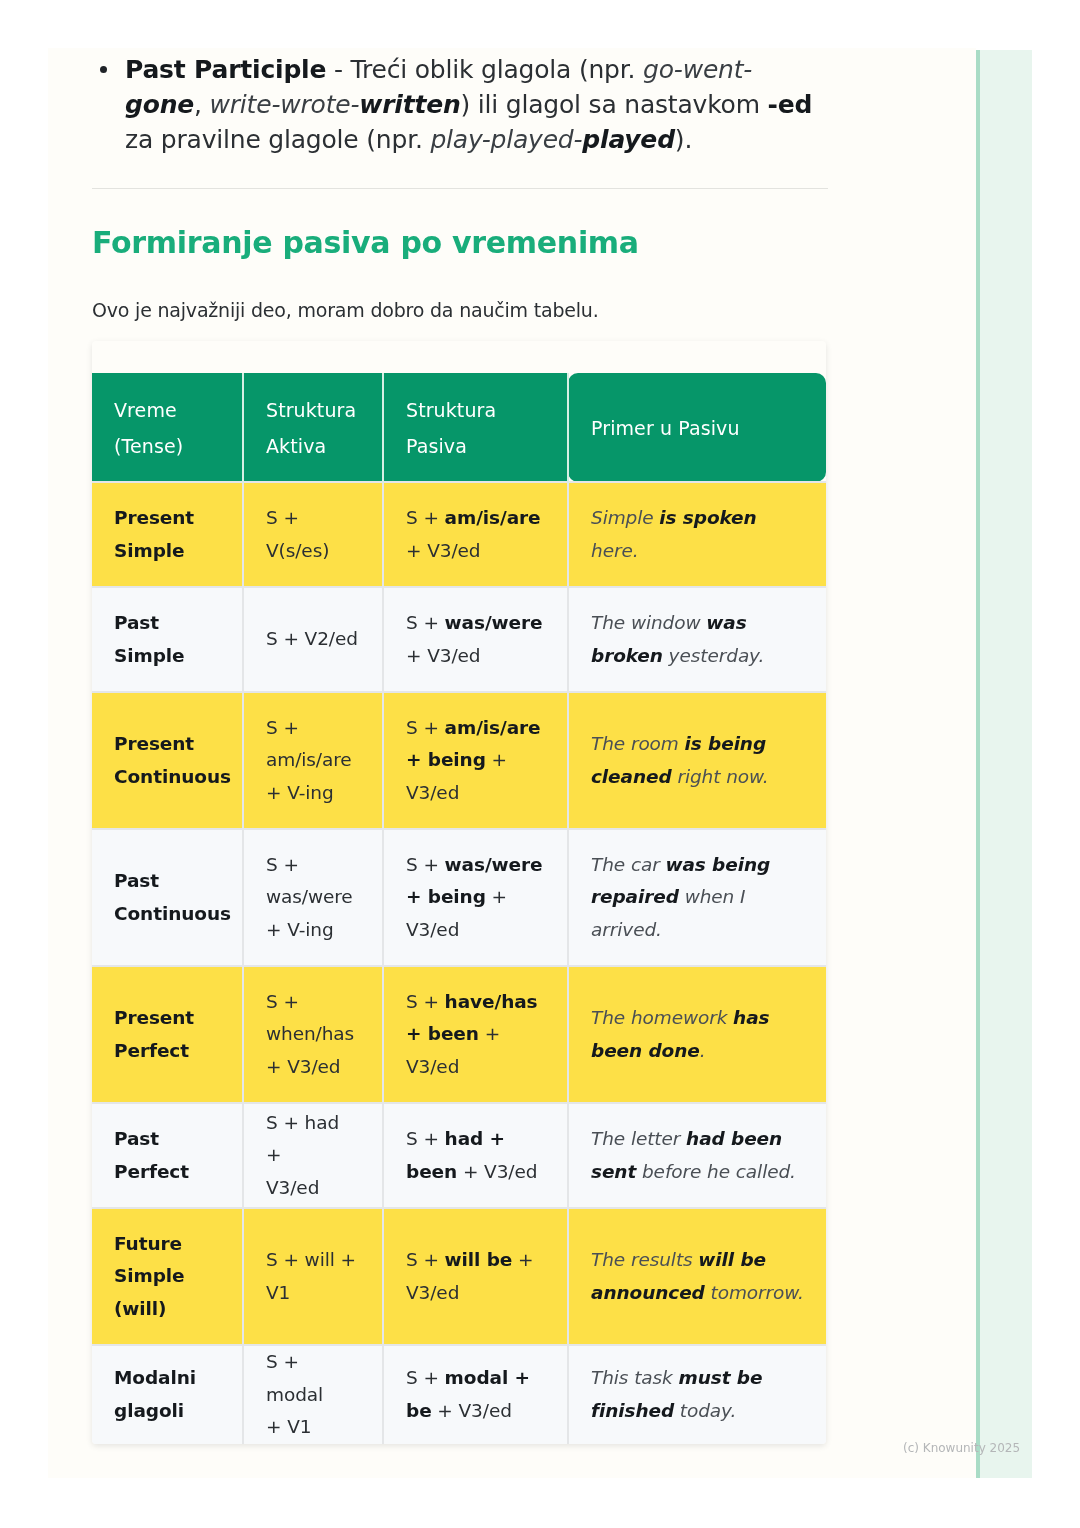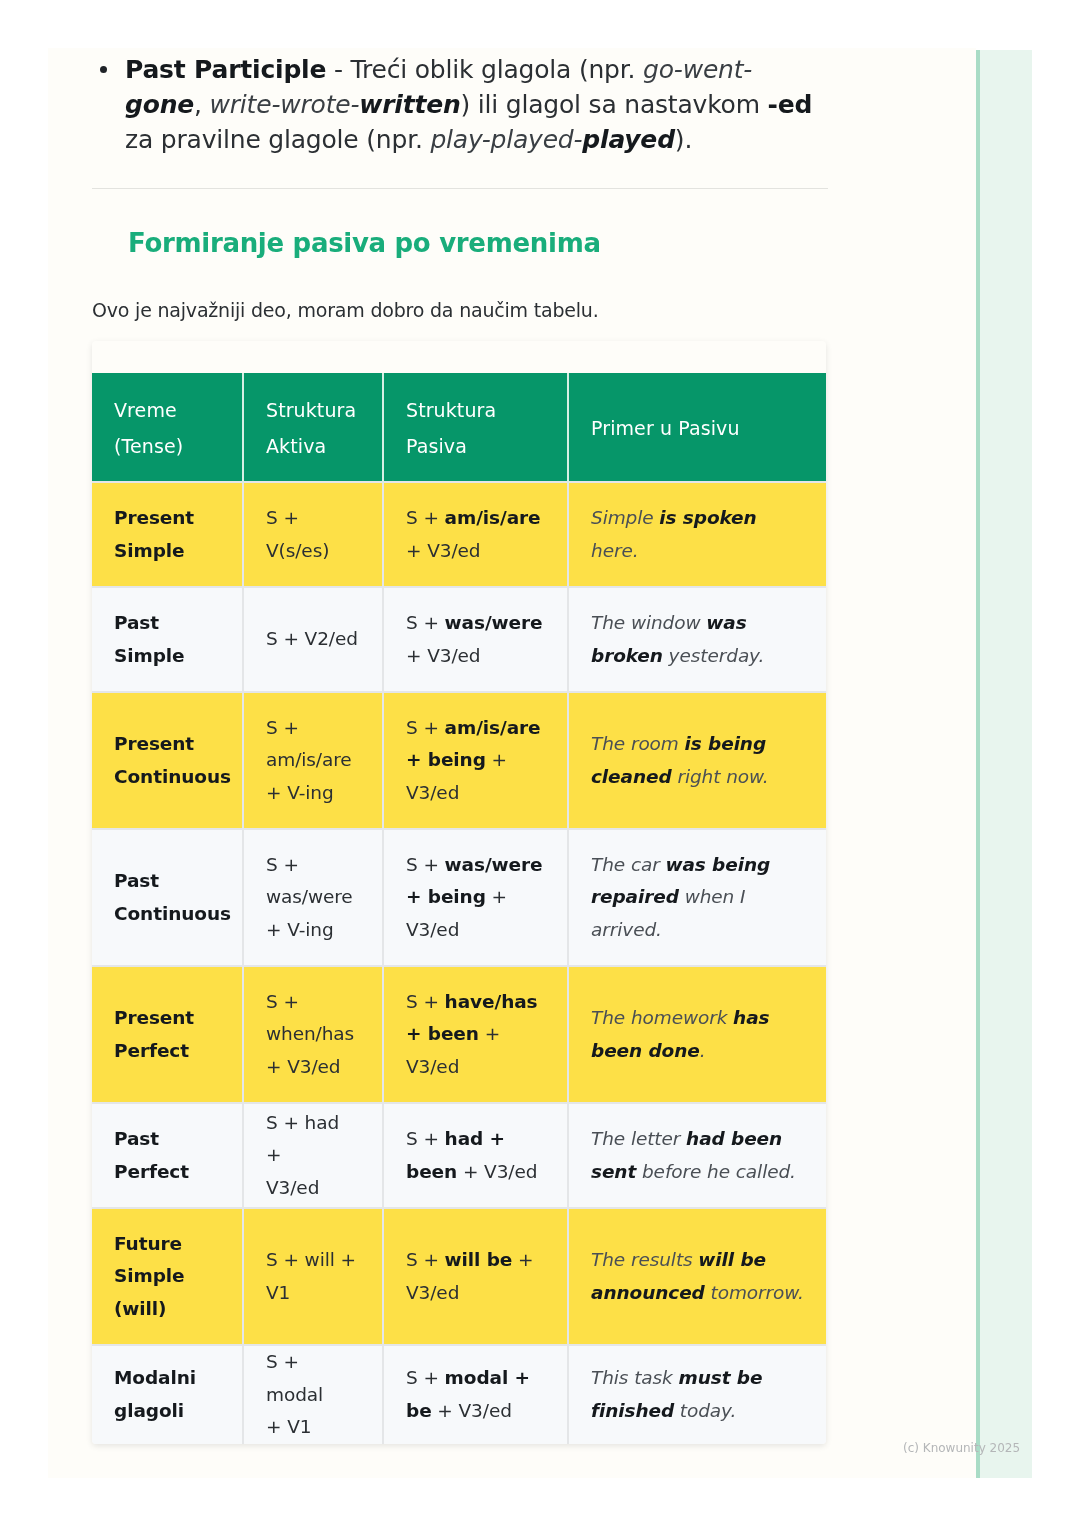--- a/index.html
+++ b/index.html
@@ -21,36 +21,36 @@
   .bullet-list { list-style: none; padding-left: 33px; position: relative; }
   .bullet-list li { position: relative; font-size: 25px; line-height: 35px; color: #2b2f33; letter-spacing: -0.2px; }
   .bullet-dot { position: absolute; left: -25px; top: 14px; width: 7px; height: 7px; border-radius: 50%; background: #1f2328; }
   .b { font-weight: bold; color: #15191d; }
   .i { font-style: italic; color: #3a3f44; }
   .bi { font-weight: bold; font-style: italic; color: #15191d; }
 
   .divider { height: 1px; background: #e3e3df; margin-top: 31px; width: 736px; }
 
   .section-title {
-    margin-top: 34px; font-size: 26px; font-weight: bold; color: #19ad7b; letter-spacing: -0.3px; line-height: 40px; margin-left: 36px;
+    margin-top: 34px; font-size: 30px; font-weight: bold; color: #19ad7b; letter-spacing: -0.3px; line-height: 40px;
   }
   .intro { margin-top: 32px; font-size: 19px; color: #2b2f33; line-height: 30px; letter-spacing: -0.2px; }
 
   .table-wrap {
     position: absolute; left: 92px; top: 341px; width: 734px;
     box-shadow: 0 2px 6px rgba(0,0,0,0.10);
     border-radius: 4px; overflow: hidden;
   }
   table { border-collapse: collapse; width: 734px; table-layout: fixed; margin-top: 32px; }
   th {
     background: #069669; color: #ffffff; font-weight: normal; text-align: left;
     font-size: 19px; line-height: 36px; padding: 19px 22px 17px 22px; vertical-align: middle;
     border-right: 2px solid #d7efe4; letter-spacing: 0.1px;
   }
-  th:last-child { border-right: none; }
+  th:last-child { border-right: none; border-radius: 10px; }
   td {
     font-size: 18.5px; line-height: 32.5px; padding: 0 22px; vertical-align: middle; color: #2b2f33;
     border-right: 2px solid #e4e6e8; border-top: 2px solid #e4e6e8; letter-spacing: -0.1px;
   }
   td:last-child { border-right: none; }
   tr.odd td { background: #fde047; }
   tr.even td { background: #f7f9fb; }
   td.tense { font-weight: bold; color: #15191d; }
   td.example { font-style: italic; color: #4a4f55; }
   td.example strong { font-weight: bold; color: #15191d; }

